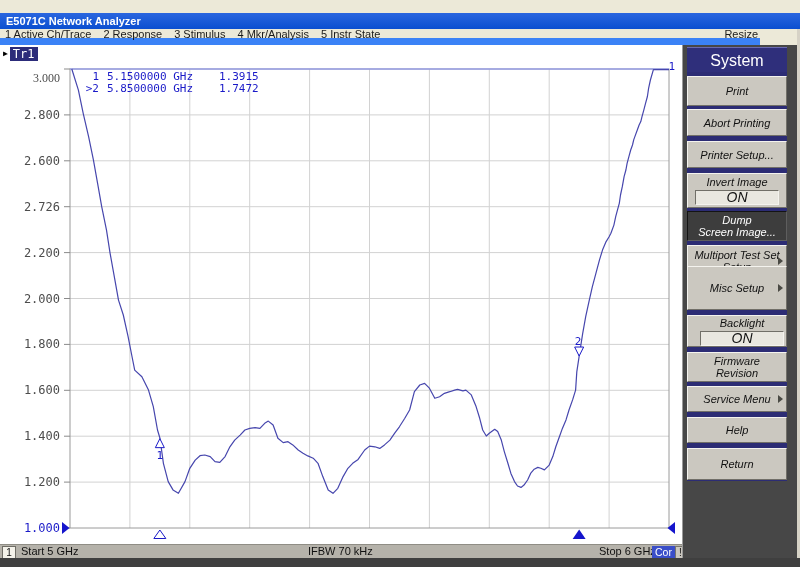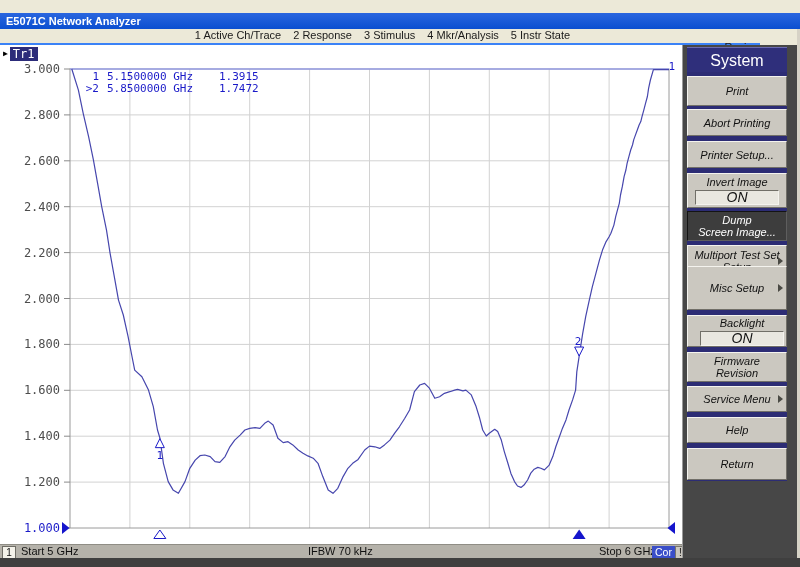--- a/index.html
+++ b/index.html
@@ -6,21 +6,21 @@
   body{width:800px;height:567px;overflow:hidden;background:#ece9d8;
        font-family:"Liberation Sans",sans-serif;-webkit-font-smoothing:antialiased;}
   .win{position:relative;width:800px;height:567px;background:#ece9d8;}
 
   .topstrip{position:absolute;left:0;top:0;width:800px;height:13px;background:#ece9d8;}
   .titlebar{position:absolute;left:0;top:13px;width:800px;height:16px;
             background:linear-gradient(#2a66df,#0b4fd0);color:#fff;font-weight:bold;
             font-size:11px;line-height:16px;box-sizing:border-box;padding-left:6px;}
   .menubar{position:absolute;left:0;top:29px;width:760px;height:16px;background:#ece9d8;
            font-size:11px;color:#1a1a1a;display:flex;align-items:center;
-           border-bottom:2px solid #3b82f6;box-sizing:border-box;flex-direction:column;}
+           border-bottom:7px solid #3b82f6;box-sizing:border-box;}
   .menu-items{display:flex;gap:12px;padding-left:5px;}
   .menu-item{cursor:default;}
   .resize{margin-left:auto;padding-right:2px;}
 
   .screen{position:absolute;left:0;top:45px;width:800px;height:513px;background:#464646;}
   .plotpanel{position:absolute;left:0;top:45px;width:682px;height:499px;background:#ffffff;}
 
   .tracestatus{position:absolute;left:0;top:46px;height:15px;display:flex;align-items:center;
                font-family:"DejaVu Sans Mono",monospace;font-size:12px;color:#1a1ac8;}
   .tri{color:#000;font-size:8px;margin:0 2px 0 3px;}
@@ -136,24 +136,24 @@
       <path d="M 579.1499999999999 529.5 L 572.6499999999999 539 L 585.6499999999999 539 Z" fill="#1515cc"></path>
       <text x="668.5" y="70" text-anchor="start" fill="#1a1ac8" font-size="11" font-family="DejaVu Sans Mono, monospace">1</text>
     </svg>
 
   <div class="tracestatus">
     <span class="tri">▶</span>
     <span class="trbadge">Tr1</span>
   </div>
 
   <div id="ylabels">
-      <div class="ylab" style="top: 63px;">3.000</div>
+      <div class="ylab" style="top: 72px; font-family: Liberation Serif, serif;">3.000</div>
       <div class="ylab" style="top: 108.9px;">2.800</div>
       <div class="ylab" style="top: 154.8px;">2.600</div>
-      <div class="ylab" style="top: 200.7px;">2.400</div>
+      <div class="ylab" style="top: 200.7px;">2.726</div>
       <div class="ylab" style="top: 246.6px;">2.200</div>
       <div class="ylab" style="top: 292.5px;">2.000</div>
       <div class="ylab" style="top: 338.4px;">1.800</div>
       <div class="ylab" style="top: 384.3px;">1.600</div>
       <div class="ylab" style="top: 430.2px;">1.400</div>
       <div class="ylab" style="top: 476.1px;">1.200</div>
       <div class="ylab ref" style="top: 522px;">1.000</div>
     </div>
   <div id="readout">
       <div class="mrow" style="top: 71px;"><span class="mnum">1</span><span class="mfreq">5.1500000 GHz</span><span class="mval">1.3915</span></div>

